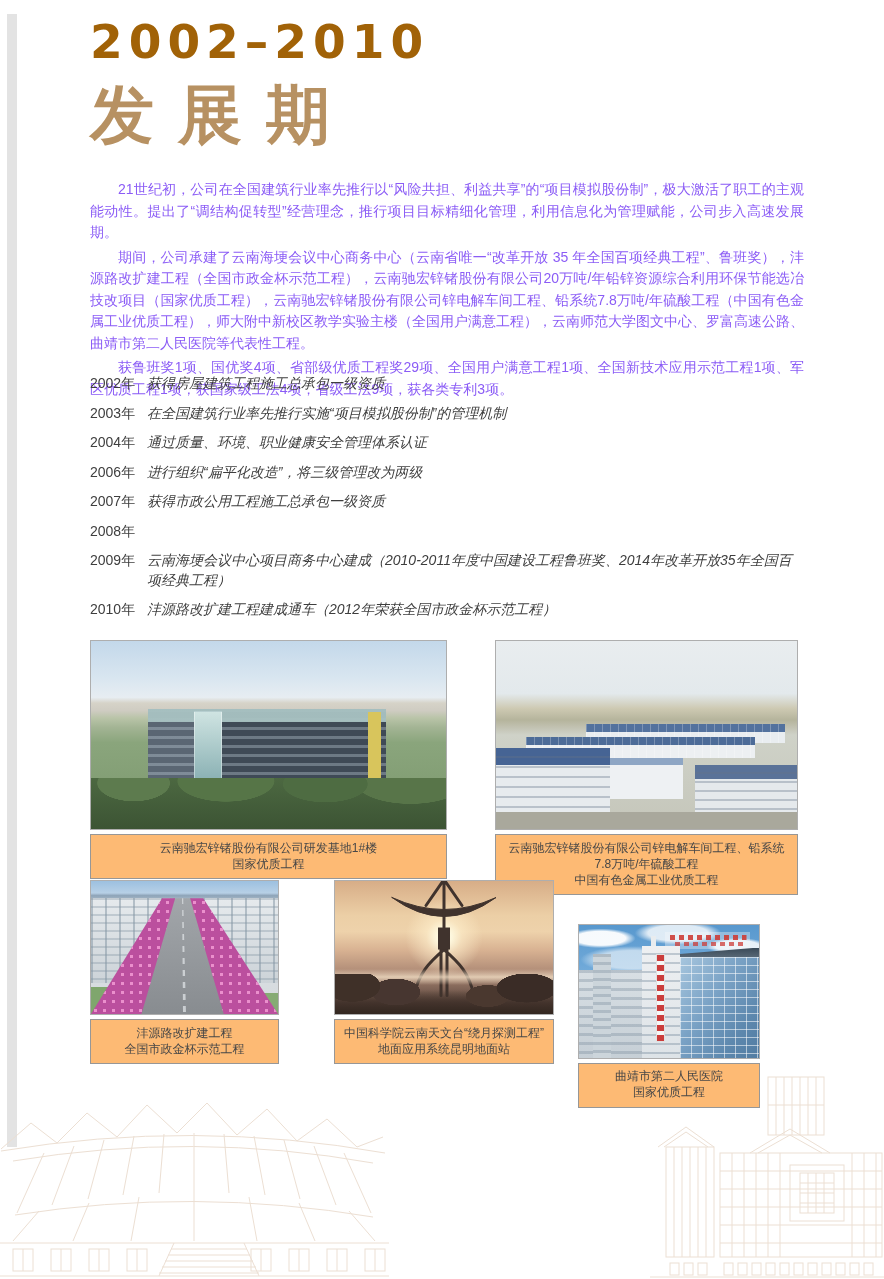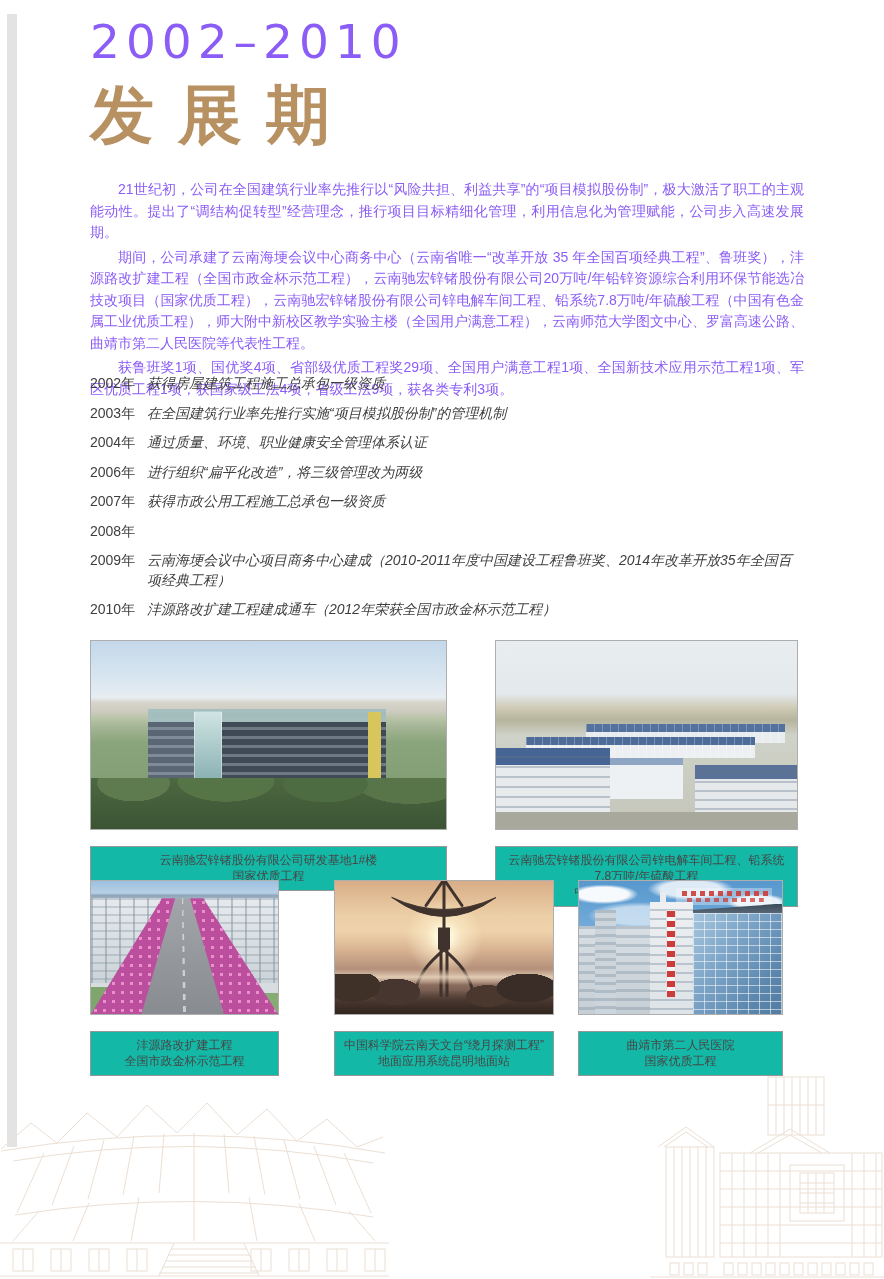--- a/index.html
+++ b/index.html
@@ -3,47 +3,47 @@
 <meta charset="utf-8">
 <style>
   * { margin:0; padding:0; box-sizing:border-box; }
   html,body { background:#ffffff; }
   body { font-family:"Liberation Sans","DejaVu Sans",sans-serif; }
   .page { position:relative; width:884px; height:1279px; background:#ffffff; overflow:hidden; margin:0 auto; }
 
   .left-bar { position:absolute; left:7px; top:14px; width:10px; height:1133px; background:#e3e3e3; }
 
   .title-years { position:absolute; left:90px; top:14px; font-family:"DejaVu Sans",sans-serif;
-    font-size:47px; font-weight:400; color:#8b5cf6; letter-spacing:6px; }
+    font-size:47px; font-weight:700; color:#a16207; letter-spacing:6px; }
   .title-cn { position:absolute; left:90px; top:76px; font-size:64px; font-weight:700;
     color:#b79162; letter-spacing:24px; line-height:78px; }
 
   .intro { position:absolute; left:90px; top:179px; width:714px; font-size:14px;
     line-height:21.5px; color:#8b5cf6; text-align:justify; }
   .intro p { text-indent:2em; margin-bottom:3px; }
 
   .timeline { position:absolute; left:90px; top:374px; width:714px; }
   .tl-row { display:flex; align-items:flex-start; margin-bottom:10px; font-size:14px;
     line-height:19.5px; color:#3e3e3e; }
   .tl-year { flex:none; width:50px; margin-right:7px; }
   .tl-event { flex:1;font-style:italic; }
 
   .figure { position:absolute; }
   .fig-a { left:90px;  top:640px; width:357px; }
   .fig-b { left:455px; top:640px; width:343px;padding-left:40px; }
   .fig-c { left:90px;  top:880px; width:189px; }
   .fig-d { left:334px; top:880px; width:220px; }
-  .fig-e { left:578px; top:880px; width:205px; }
+  .fig-e { left:578px; top:924px; width:182px;font-family:Liberation Mono, monospace; }
 
   .photo { position:relative; overflow:hidden; border:1px solid #aeaeae; width:100%; }
   .photo.lg { height:190px; }
   .photo.sm { height:135px; }
   .photo > div { position:absolute; }
 
-  .caption { border:1px solid #979797; background:#14b8a6; margin-top:16px;
+  .caption { border:1px solid #979797; background:#fdba74; margin-top:4px;
     padding:5px 6px 6px; text-align:center; font-size:12px; line-height:16px; color:#474747; }
   .caption span { display:block; }
 
   
   .ph-a { background:linear-gradient(180deg,#c3d8ea 0%,#d9e6f0 20%,#e7edf2 30%,
       #d6d3c8 33%,#cfccc2 37%,#b9c4a8 41%,#a3b494 46%,#8aa57c 54%,#7b976d 100%); }
   .a-bld { left:16%; top:36%; width:67%; height:42%;
     background:
       linear-gradient(180deg,rgba(168,194,194,.95) 0 16%,rgba(168,194,194,0) 16%),
       repeating-linear-gradient(180deg,rgba(195,210,220,.35) 0 3px,rgba(195,210,220,0) 3px 9px),

